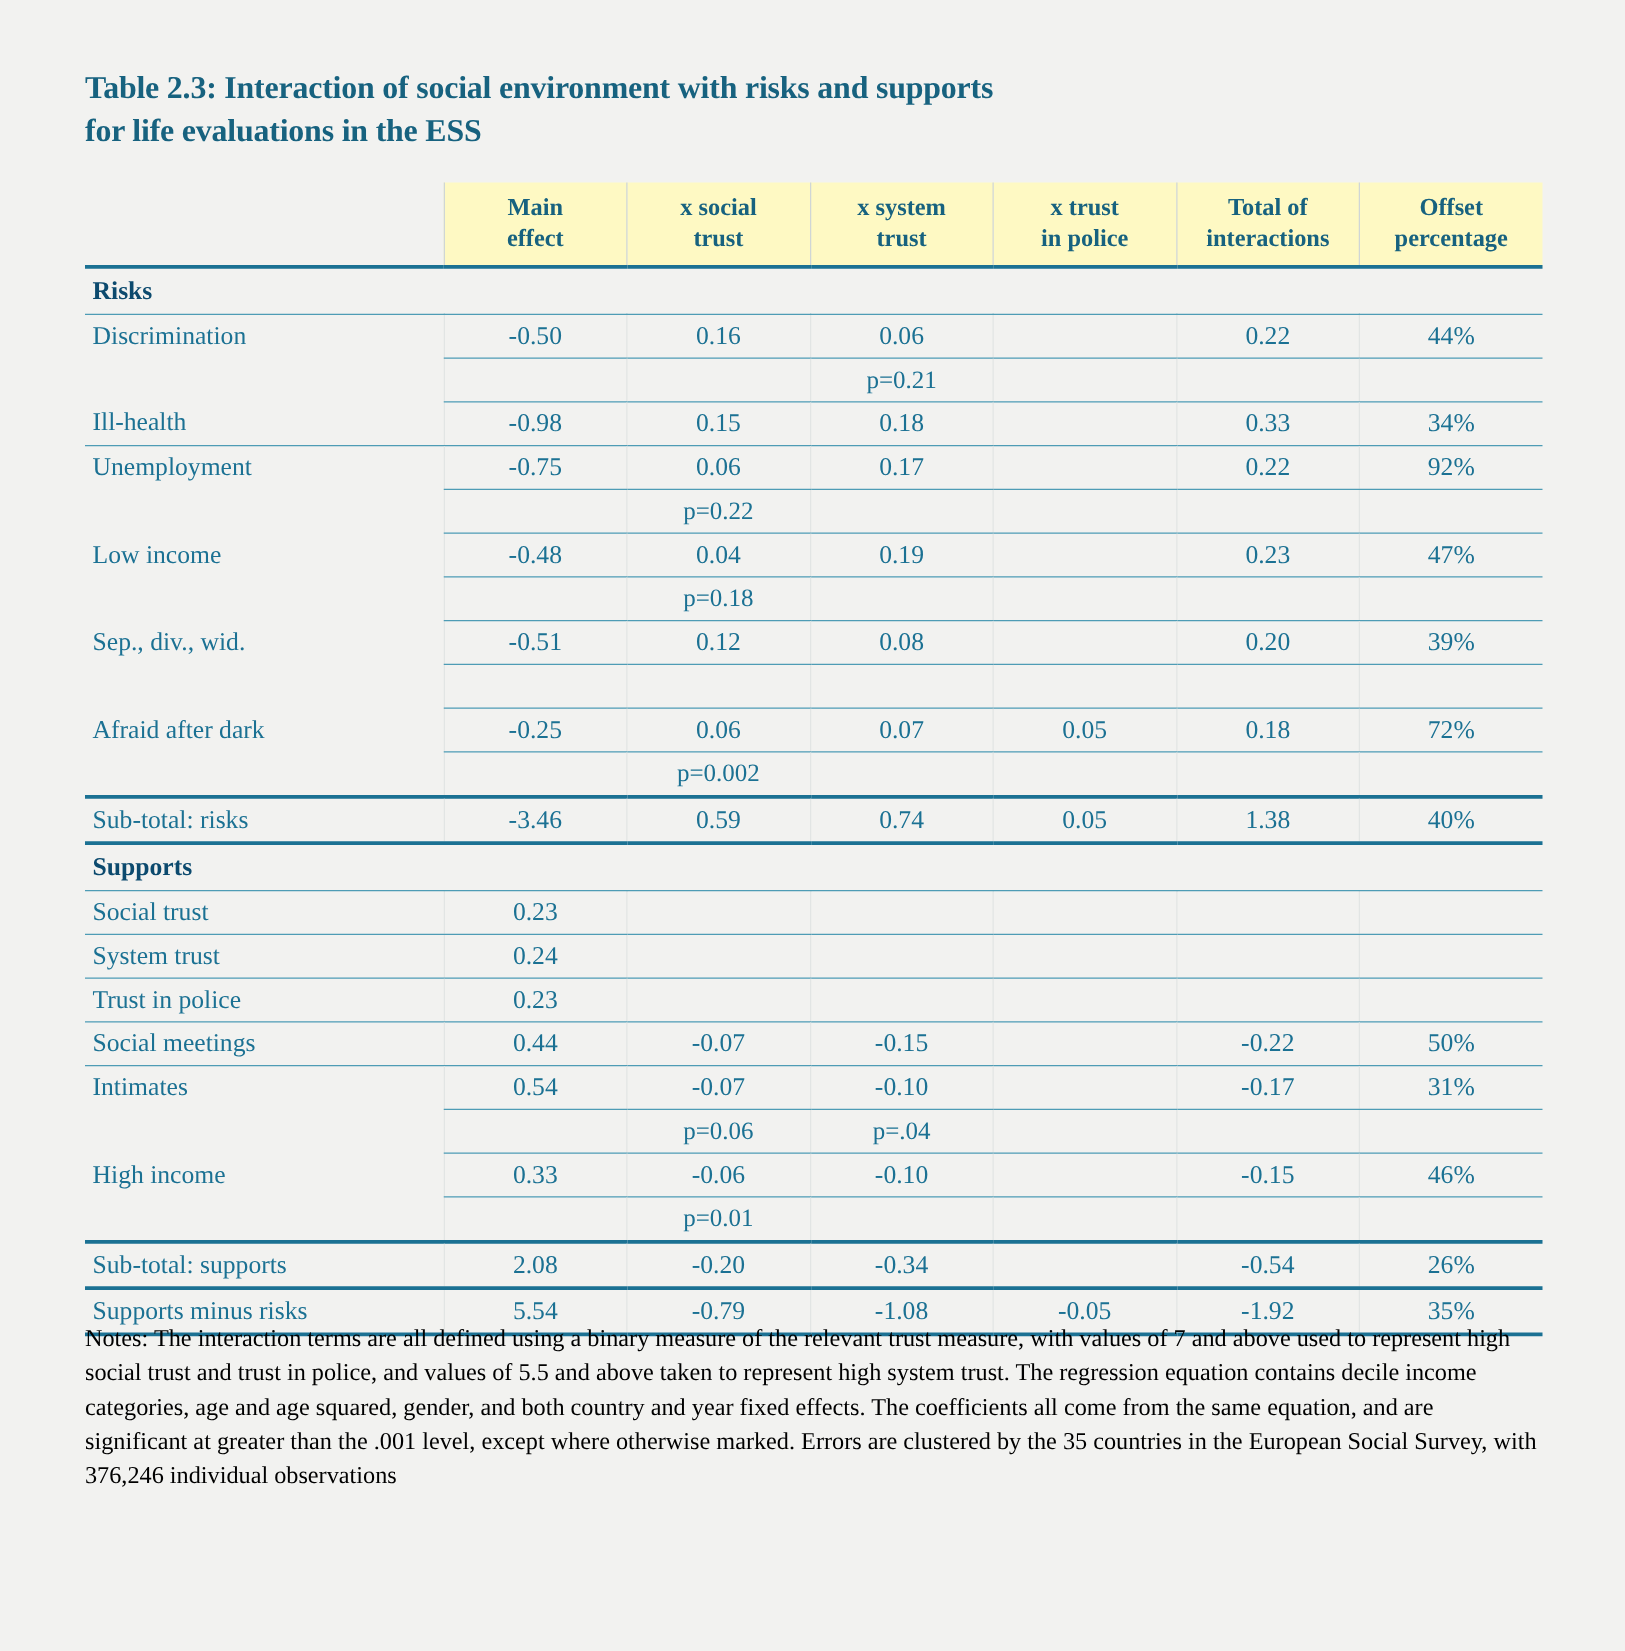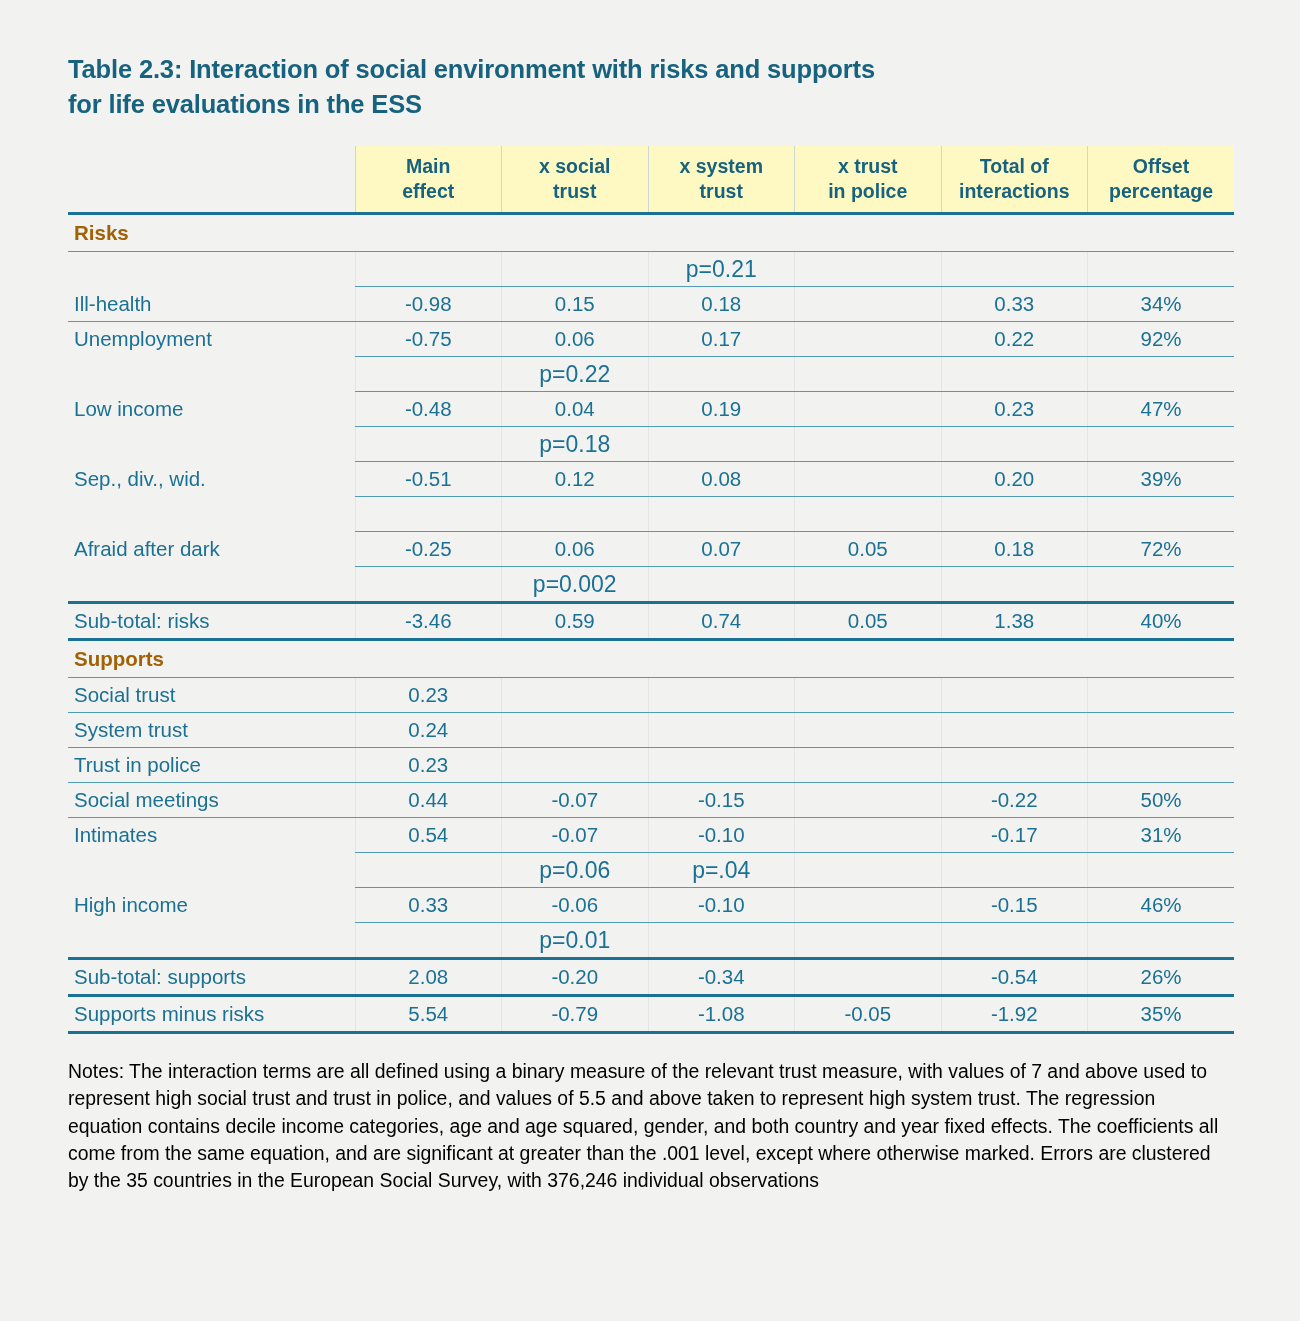--- a/index.html
+++ b/index.html
@@ -12,20 +12,21 @@
     height: 1321px;
     font-family: "Liberation Sans", sans-serif;
     color: #1b6d8c;
     overflow: hidden;
   }
   .page {
     position: relative;
     width: 1031px;
     height: 1321px;
     background: #f2f2f0;
+    font-family: Liberation Serif, serif;
   }
 
   
   .title {
     position: absolute;
     left: 68px;
     top: 52px;
     width: 1120px;
     font-size: 25.5px;
     font-weight: bold;
@@ -74,21 +75,21 @@
     background: transparent;
     border-left: none;
     border-bottom: none;
   }
   tr.hdr th .hl { display: block; }
 
   
   tr.section td {
     font-size: 20.5px;
     font-weight: bold;
-    color: #a16207;
+    color: #0c4a6e;
     height: 36px;
     padding-left: 6px;
     border-bottom: 1.6px solid #4e9cb5;
     margin-top: 16px;
   }
 
   
   tr.data td {
     font-size: 20.5px;
     height: 34px;
@@ -103,21 +104,21 @@
   }
   tr.data td.num {
     text-align: center;
   }
 
   
   tr.data.nobot td.lbl { border-bottom: none; }
 
   
   tr.prow td {
-    font-size: 23px;
+    font-size: 20px;
     height: 34px;
     color: #1b7193;
     text-align: center;
     border-bottom: 1.6px solid #4e9cb5;
     border-left: 1.3px solid #e2e5e4;
   }
   tr.prow td.lbl {
     border-left: none;
     border-bottom: none;
     background: transparent;
@@ -187,20 +188,29 @@
           <th>
             <span class="hl">Offset</span>
             <span class="hl">percentage</span>
           </th>
         </tr>
       </thead>
       <tbody id="tbody">
           <tr class="section toprule">
             <td colspan="7">Risks</td>
           </tr>
+          <tr class="data nobot">
+            <td class="lbl">Discrimination</td>
+            <td class="num">-0.50</td>
+            <td class="num">0.16</td>
+            <td class="num">0.06</td>
+            <td class="num"></td>
+            <td class="num">0.22</td>
+            <td class="num">44%</td>
+          </tr>
           <tr class="prow">
             <td class="lbl"></td>
             <td></td>
             <td></td>
             <td>p=0.21</td>
             <td></td>
             <td></td>
             <td></td>
           </tr>
           <tr class="data">

